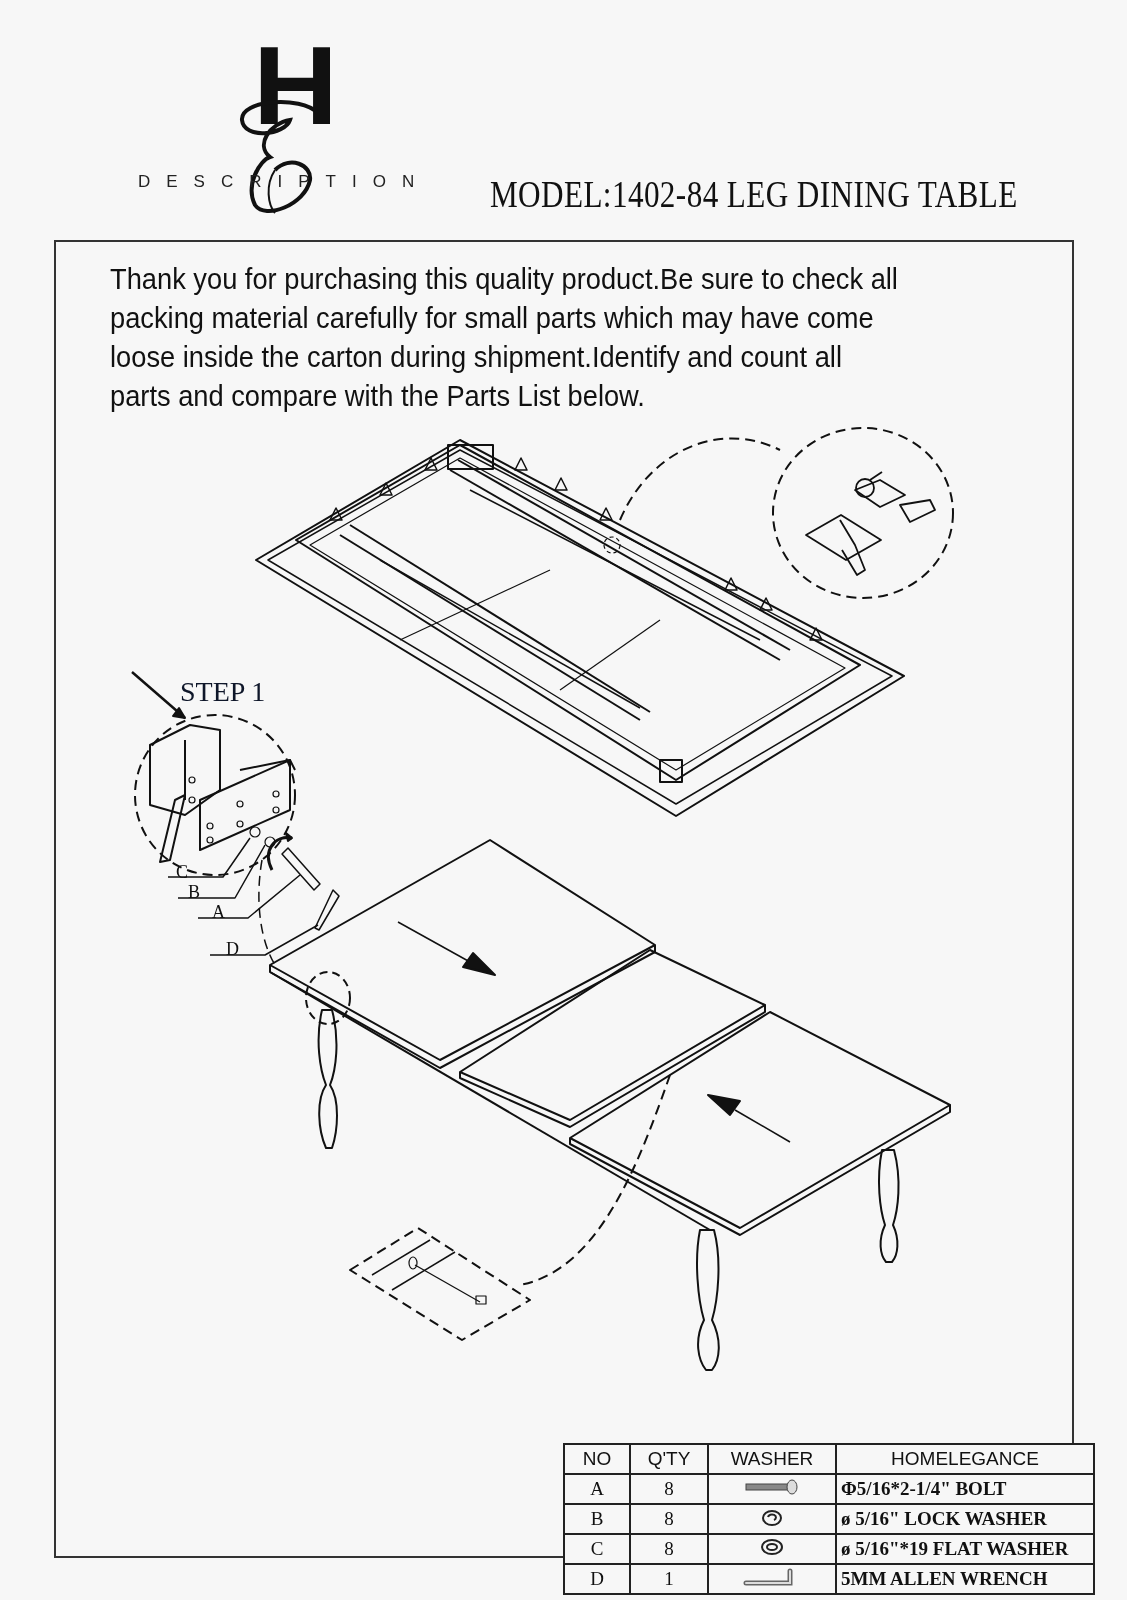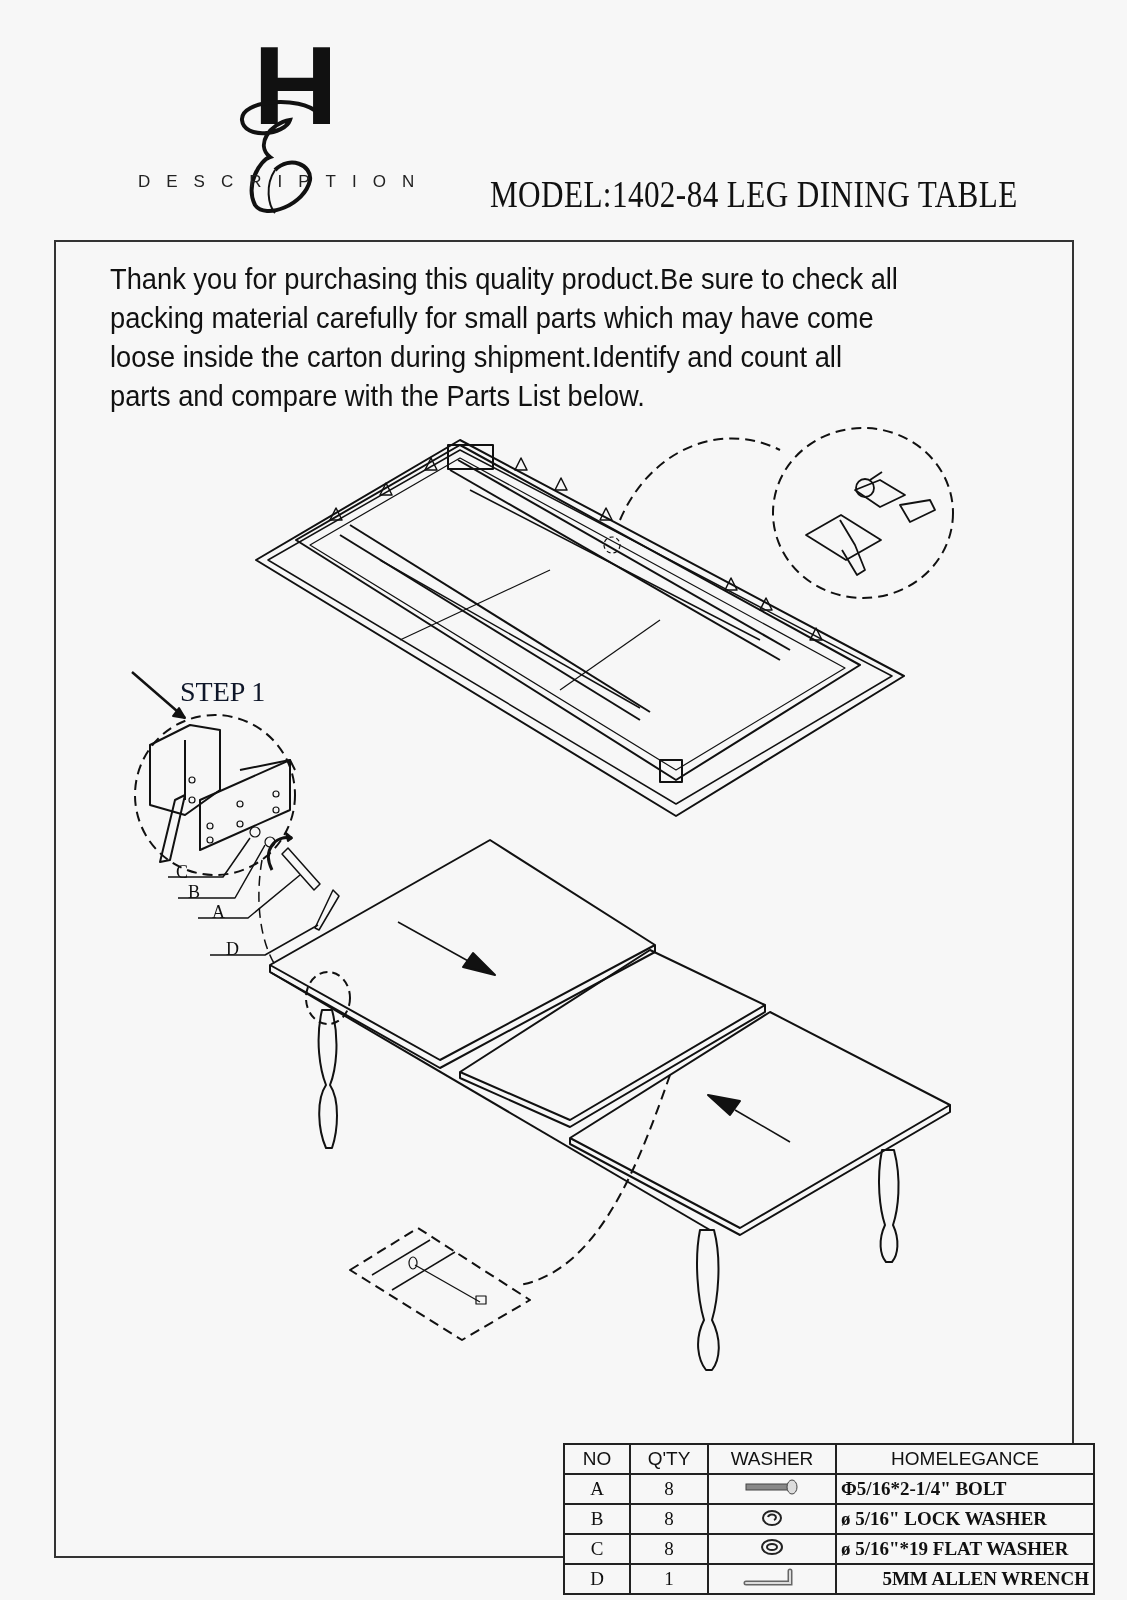--- a/index.html
+++ b/index.html
@@ -272,16 +272,16 @@
     </tr>
     <tr>
       <td>D</td>
       <td>1</td>
       <td>
         <svg width="60" height="20" viewBox="0 0 60 20">
             <path d="M4,16 L48,16 L48,4" fill="none" stroke="#666" stroke-width="5" stroke-linecap="round"></path>
             <path d="M4,16 L48,16 L48,4" fill="none" stroke="#ddd" stroke-width="2" stroke-linecap="round"></path>
           </svg>
       </td>
-      <td class="desc" style="text-align:right;">5MM ALLEN WRENCH</td>
+      <td class="desc" style="text-align:left;">5MM ALLEN WRENCH</td>
     </tr>
   </tbody>
 </table>
 
 </body></html>

